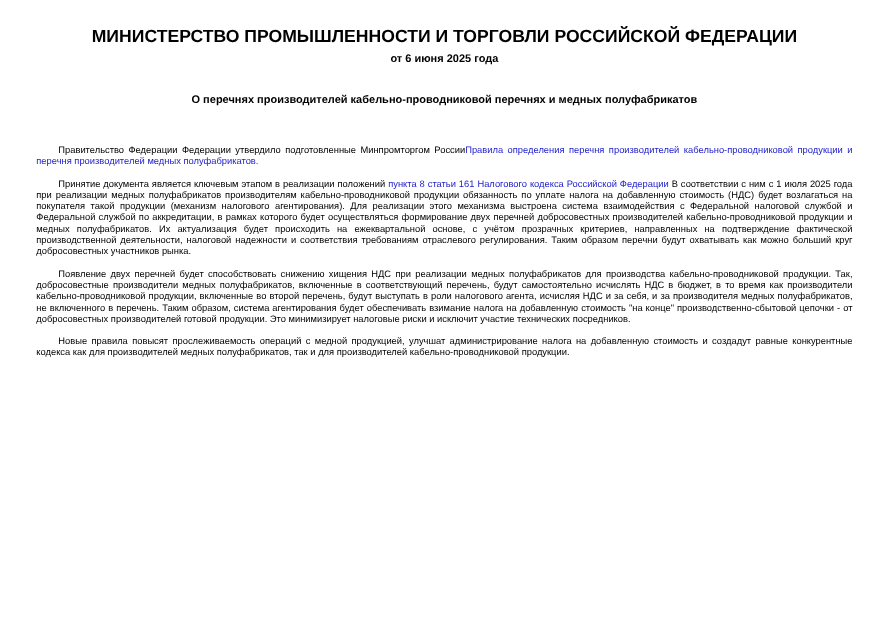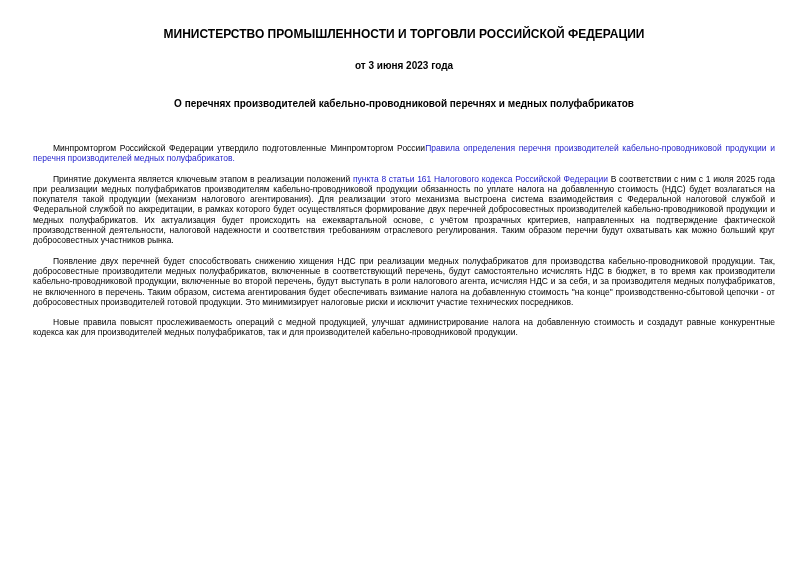--- a/index.html
+++ b/index.html
@@ -15,23 +15,23 @@
     color: #000000;
   }
   .doc {
     padding: 28px 32px 0 33px;
   }
   .doc-header {
     text-align: center;
     font-weight: bold;
   }
   .ministry-line {
-    font-size: 12px;
+    font-size: 16px;
     line-height: 12px;
-    margin: 0 0 20px 0;
+    margin: 0 0 8px 0;
   }
   .date-line {
     font-size: 10px;
     line-height: 12px;
     margin: 0 0 26px 0;
   }
   .doc-title {
     font-size: 10px;
     line-height: 12px;
     margin: 0 0 33px 0;
@@ -50,26 +50,26 @@
     text-decoration: none;
     cursor: pointer;
   }
 </style>
 </head>
 <body>
 
 <div class="doc">
   <div class="doc-header">
     <p class="ministry-line">МИНИСТЕРСТВО ПРОМЫШЛЕННОСТИ И ТОРГОВЛИ РОССИЙСКОЙ ФЕДЕРАЦИИ</p>
-    <p class="date-line">от 3 июня 2023 года</p>
+    <p class="date-line">от 6 июня 2025 года</p>
   </div>
   <p class="doc-title">О перечнях производителей кабельно-проводниковой перечнях и медных полуфабрикатов</p>
 
   <div class="body-text">
-    <p><span>Минпромторгом Российской Федерации утвердило подготовленные Минпромторгом России</span><a href="#">Правила определения перечня производителей кабельно-проводниковой продукции и перечня производителей медных полуфабрикатов.</a><span></span></p>
+    <p><span>Правительство Федерации Федерации утвердило подготовленные Минпромторгом России</span><a href="#">Правила определения перечня производителей кабельно-проводниковой продукции и перечня производителей медных полуфабрикатов.</a><span></span></p>
 
     <p><span>Принятие документа является ключевым этапом в реализации положений </span><a href="#">пункта 8 статьи 161 Налогового кодекса Российской Федерации</a><span> В соответствии с ним с 1 июля 2025 года при реализации медных полуфабрикатов производителям кабельно-проводниковой продукции обязанность по уплате налога на добавленную стоимость (НДС) будет возлагаться на покупателя такой продукции (механизм налогового агентирования). Для реализации этого механизма выстроена система взаимодействия с Федеральной налоговой службой и Федеральной службой по аккредитации, в рамках которого будет осуществляться формирование двух перечней добросовестных производителей кабельно-проводниковой продукции и медных полуфабрикатов. Их актуализация будет происходить на ежеквартальной основе, с учётом прозрачных критериев, направленных на подтверждение фактической производственной деятельности, налоговой надежности и соответствия требованиям отраслевого регулирования. Таким образом перечни будут охватывать как можно больший круг добросовестных участников рынка.</span></p>
 
     <p>Появление двух перечней будет способствовать снижению хищения НДС при реализации медных полуфабрикатов для производства кабельно-проводниковой продукции. Так, добросовестные производители медных полуфабрикатов, включенные в соответствующий перечень, будут самостоятельно исчислять НДС в бюджет, в то время как производители кабельно-проводниковой продукции, включенные во второй перечень, будут выступать в роли налогового агента, исчисляя НДС и за себя, и за производителя медных полуфабрикатов, не включенного в перечень. Таким образом, система агентирования будет обеспечивать взимание налога на добавленную стоимость "на конце" производственно-сбытовой цепочки - от добросовестных производителей готовой продукции. Это минимизирует налоговые риски и исключит участие технических посредников.</p>
 
     <p>Новые правила повысят прослеживаемость операций с медной продукцией, улучшат администрирование налога на добавленную стоимость и создадут равные конкурентные кодекса как для производителей медных полуфабрикатов, так и для производителей кабельно-проводниковой продукции.</p>
   </div>
 </div>
 
 </body></html>

